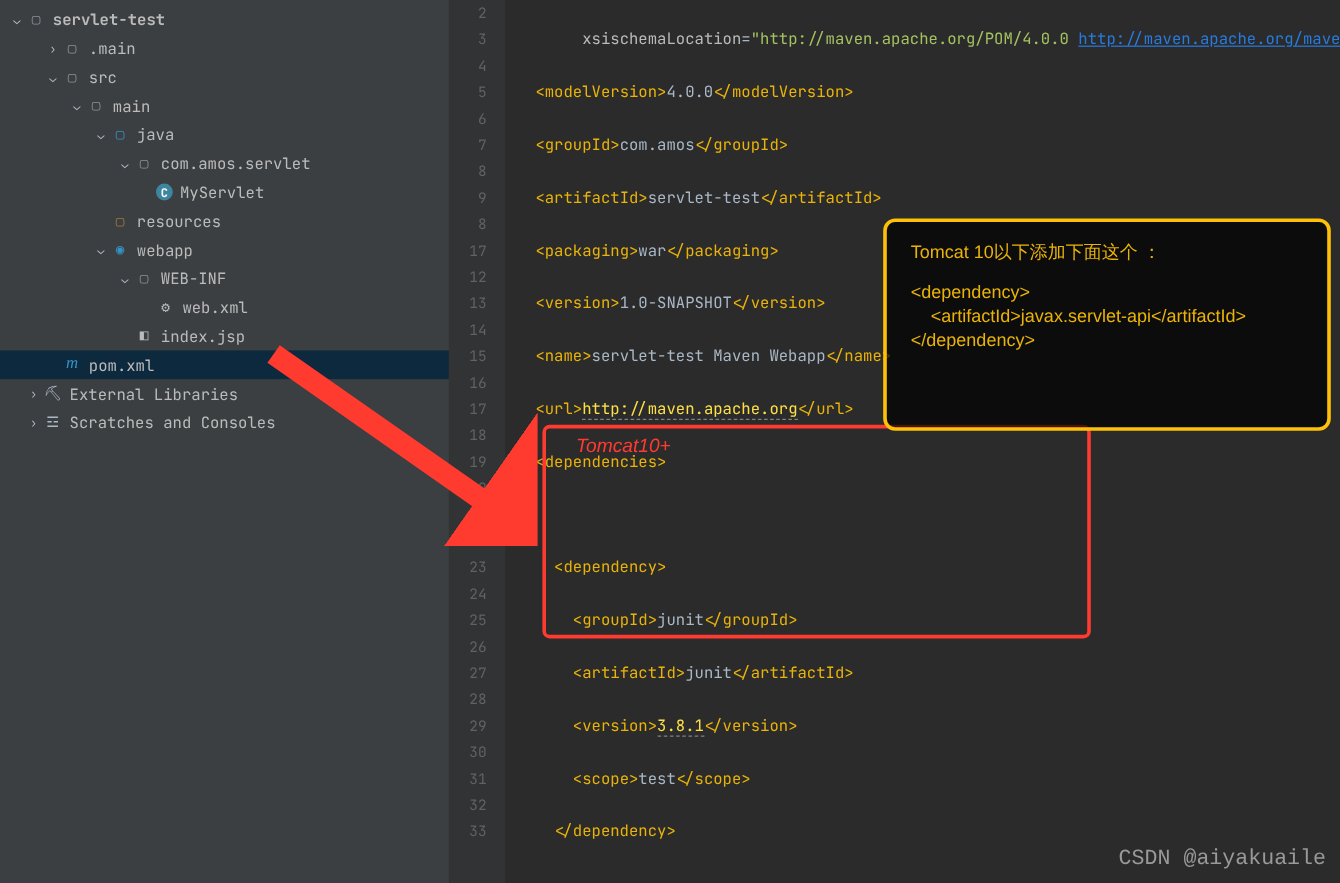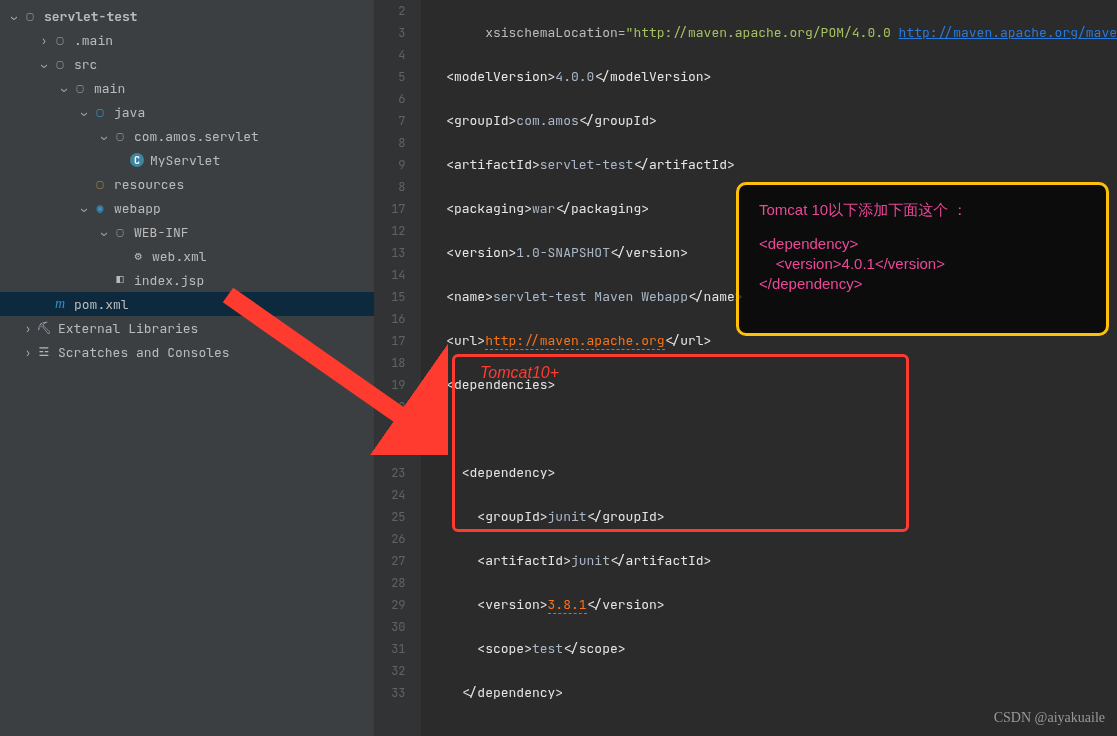--- a/index.html
+++ b/index.html
@@ -84,26 +84,26 @@
 .gutter div { height: 22px; }
 .code {
   flex: 1;
   padding-left: 10px;
   line-height: 22px;
   font-size: 13px;
   white-space: pre;
   position: relative;
 }
 .code .line { height: 22px; }
-.t-tag { color: #e5e5e5; }
+.t-tag { color: #eab308; }
 .t-attr { color: #bababa; }
 .t-val { color: #a5c261; }
 .t-txt { color: #a9b7c6; }
 .t-link { color: #287bde; text-decoration: underline; }
-.t-link-wavy { color: #f97316; border-bottom: 1px dashed #808080; }
+.t-link-wavy { color: #fde047; border-bottom: 1px dashed #808080; }
 
 .red-box {
   position: absolute;
   border: 3px solid #ff3b30;
   border-radius: 6px;
   left: 452px;
   top: 354px;
   width: 457px;
   height: 178px;
   pointer-events: none;
@@ -122,38 +122,38 @@
   position: absolute;
   left: 218px;
   top: 285px;
   pointer-events: none;
 }
 .orange-box {
   position: absolute;
   left: 736px;
   top: 182px;
   width: 373px;
-  height: 154px;
+  height: 177px;
   border: 3px solid #ffc107;
   border-radius: 10px;
   background: rgba(0,0,0,0.7);
   padding: 16px 20px;
-  color: #ec4899;
+  color: #eab308;
   font-family: sans-serif;
   font-size: 15px;
 }
 .orange-box .title { margin-bottom: 14px; }
 .orange-box .dep-line { line-height: 20px; }
 .watermark {
   position: absolute;
   right: 12px;
   bottom: 10px;
   color: #999;
-  font-size: 14px;
-  font-family: Liberation Serif, serif;
+  font-size: 18px;
+  font-family: Liberation Mono, monospace;
 }
 </style>
 </head>
 <body>
 
 <div class="container">
   <div class="sidebar">
     <div class="tree-row" style="padding-left:8px">
       <span class="chev">⌄</span>
       <span class="icon folder-icon">▢</span>
@@ -306,17 +306,17 @@
   </defs>
   <line x1="10" y1="10" x2="210" y2="150" stroke="#ff3b30" stroke-width="18" marker-end="url(#ah)"></line>
 </svg>
 
 <div class="red-box"></div>
 <div class="red-label">Tomcat10+</div>
 
 <div class="orange-box">
   <div class="title">Tomcat 10以下添加下面这个  ：</div>
   <div class="dep-line">&lt;dependency&gt;</div>
-  <div class="dep-line" style="white-space:pre">    &lt;version&gt;4.0.1&lt;/version&gt;</div>
+  <div class="dep-line" style="white-space:pre">    &lt;artifactId&gt;javax.servlet-api&lt;/artifactId&gt;</div>
   <div class="dep-line">&lt;/dependency&gt;</div>
 </div>
 
 <div class="watermark">CSDN @aiyakuaile</div>
 
 </body></html>

